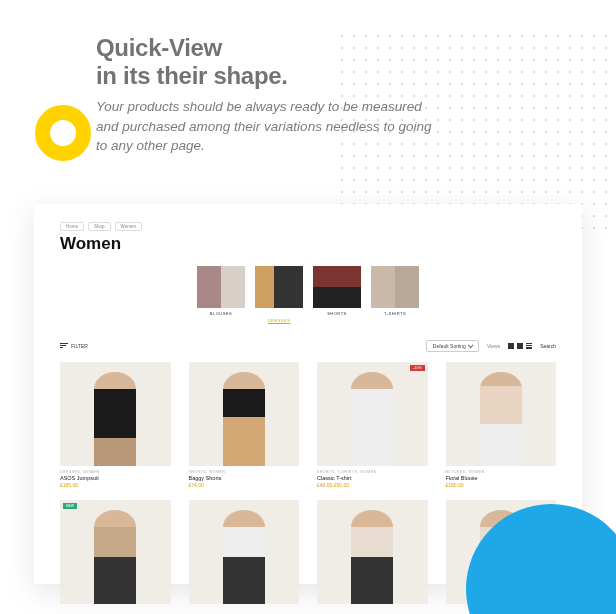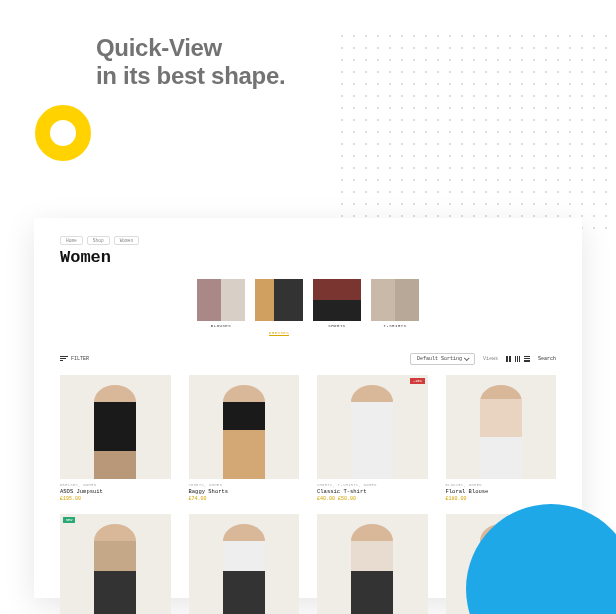--- a/index.html
+++ b/index.html
@@ -13,21 +13,21 @@
 
 
 .blue-circle { position: absolute; bottom: -60px; right: -20px; width: 170px; height: 170px; background: #1ea8e8; border-radius: 50%; z-index: 3; }
 
 
 .hero { position: relative; z-index: 1; padding: 34px 0 0 96px; }
 .hero h1 { font-size: 24px; font-weight: 800; color: #737373; line-height: 1.15; letter-spacing: -0.3px; }
 .hero p { font-style: italic; color: #7c7c7c; font-size: 13.5px; line-height: 1.45; margin-top: 8px; max-width: 340px; }
 
 
-.card { position: absolute; top: 218px; left: 34px; width: 548px; height: 380px; background: #fff; box-shadow: 0 8px 30px rgba(0,0,0,0.10); z-index: 2; padding: 18px 26px 0; font-family: Liberation Mono, monospace; }
+.card { position: absolute; top: 204px; left: 34px; width: 548px; height: 380px; background: #fff; box-shadow: 0 8px 30px rgba(0,0,0,0.10); z-index: 2; padding: 18px 26px 0; }
 
 
 .crumbs { display: flex; gap: 4px; }
 .crumb { font-size: 4.5px; color: #888; border: 0.5px solid #ddd; border-radius: 2px; padding: 1px 5px; }
 .card h2 { font-size: 17px; font-weight: 800; color: #111; margin-top: 3px; }
 
 
 .cats { display: flex; justify-content: center; gap: 10px; margin-top: 12px; }
 .cat { width: 48px; text-align: center; cursor: pointer; }
 .cat-img { width: 48px; height: 42px; background: #e0d4c8; }
@@ -83,22 +83,23 @@
 </head>
 <body>
 
 <div class="dots"></div>
 <div class="ring"></div>
 <div class="blue-circle"></div>
 
 <div class="hero">
   <h1>
     <span>Quick-View</span><br>
-    <span>in its best shape.</span>
+    <span>in its their shape.</span>
   </h1>
+  <p>Your products should be always ready to be measured and purchased among their variations needless to going to any other page.</p>
 </div>
 
 <div class="card">
 
   <div class="crumbs">
     <span class="crumb">Home</span>
     <span class="crumb">Shop</span>
     <span class="crumb">Women</span>
   </div>
 

